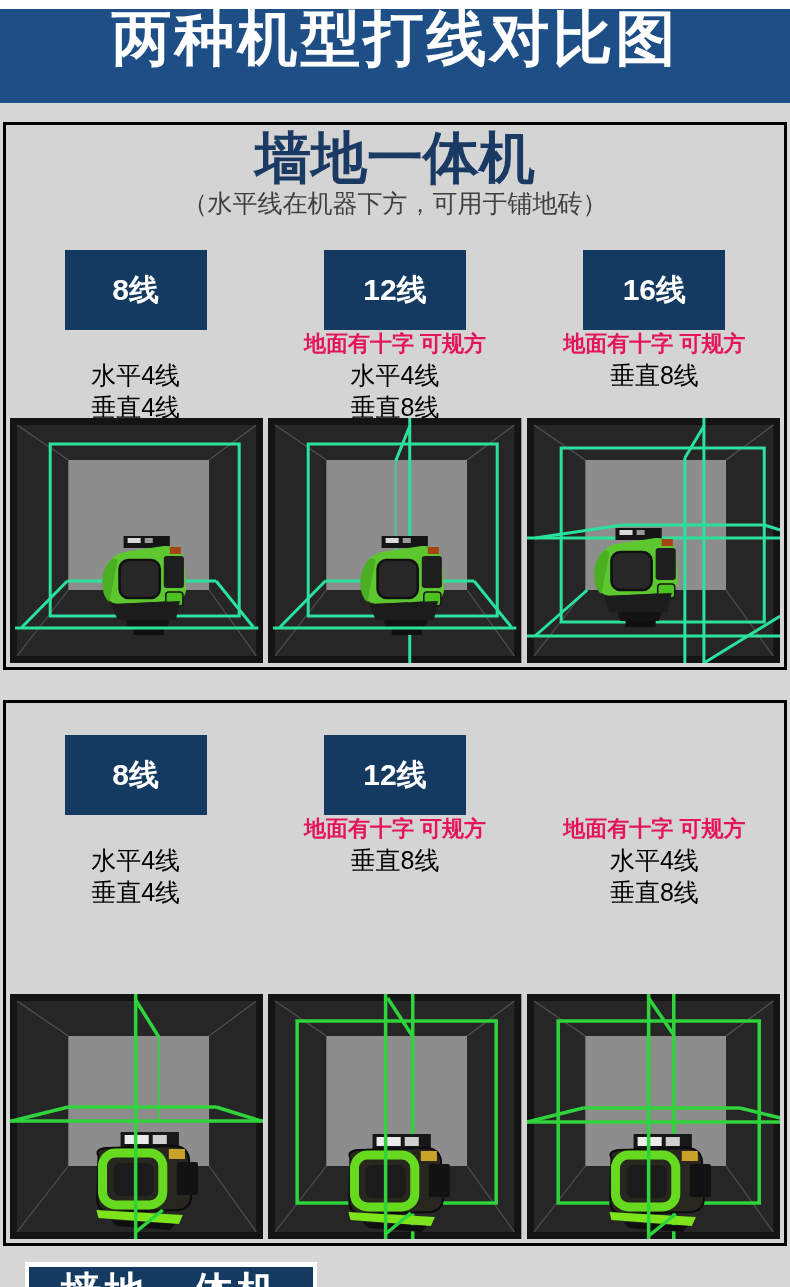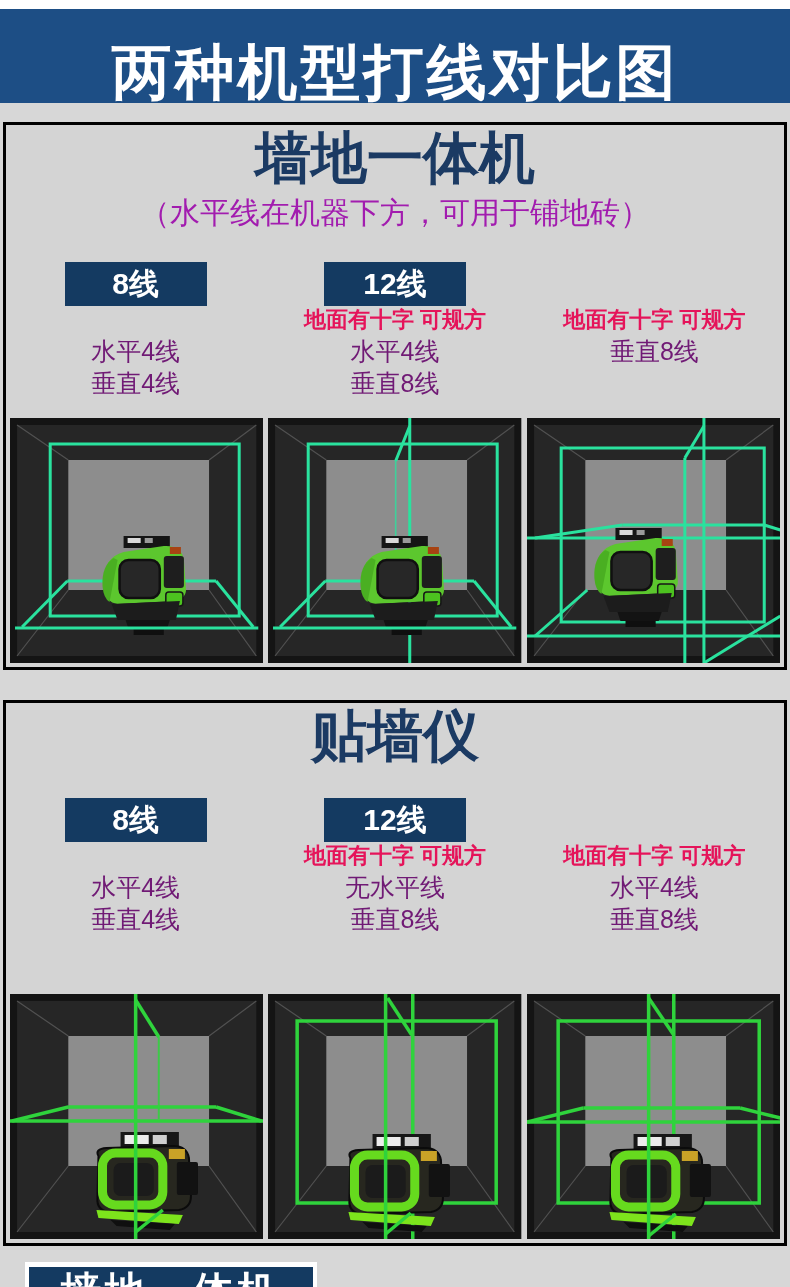--- a/index.html
+++ b/index.html
@@ -2,35 +2,35 @@
 <html><head>
 <meta charset="utf-8">
 <style>
   html,body{margin:0;padding:0;}
   body{
     width:790px;height:1287px;position:relative;overflow:hidden;
     background:#d7d7d7;font-family:"Liberation Sans",sans-serif;
   }
   .top-strip{position:absolute;top:0;left:0;width:790px;height:9px;background:#ffffff;}
   .banner{position:absolute;top:9px;left:0;width:790px;height:94px;background:#1d4e85;
-    display:flex;align-items:flex-end;justify-content:center;}
+    display:flex;align-items:flex-start;justify-content:center;}
   .banner-title{color:#ffffff;font-size:60px;font-weight:bold;letter-spacing:3px;margin:0;line-height:1;}
   .panel{position:absolute;left:3px;width:778px;border:3px solid #000000;background:#d4d4d4;box-sizing:content-box;}
   .panel-1{top:122px;height:542px;}
   .panel-2{top:700px;height:540px;}
   .sec-title{text-align:center;color:#1b3a63;font-size:56px;font-weight:bold;margin:4px 0 0 0;line-height:1.05;}
-  .sec-sub{text-align:center;color:#a21caf;font-size:30px;font-weight:500;margin:8px 0 0 0;line-height:1.15;}
+  .sec-sub{text-align:center;color:#404040;font-size:25px;font-weight:500;margin:1px 0 0 0;line-height:1.15;}
   .cols{display:grid;grid-template-columns:1fr 1fr 1fr;text-align:center;}
   .badge-row{margin-top:32px;}
   .badge{display:inline-block;background:#143a61;color:#ffffff;font-size:30px;font-weight:bold;
-    padding:7px 12px;min-width:118px;line-height:1;}
+    padding:25px 12px;min-width:118px;line-height:1;}
   .note-row{margin-top:1px;height:26px;}
   .note{color:#e5145a;font-size:22px;font-weight:bold;line-height:26px;}
   .spec-row{margin-top:2px;}
-  .spec{color:#701a75;font-size:25px;line-height:32px;font-weight:500;}
+  .spec{color:#000000;font-size:25px;line-height:32px;font-weight:500;}
   .scenes{position:absolute;left:4px;right:4px;bottom:4px;display:flex;gap:5px;}
   .scene{flex:1;height:245px;}
   .scene svg{width:100%;height:245px;display:block;}
   .bottom-badge{position:absolute;top:1262px;left:25px;width:292px;height:64px;background:#ffffff;
     padding:5px 4px 4px 4px;box-sizing:border-box;}
   .bottom-badge-inner{width:100%;height:100%;background:#143a61;display:flex;align-items:flex-start;justify-content:center;}
   .bottom-badge-text{color:#ffffff;font-size:40px;font-weight:bold;line-height:1.2;letter-spacing:4px;}
 </style>
 </head>
 <body>
@@ -83,20 +83,21 @@
   <h1 class="banner-title">两种机型打线对比图</h1>
 </div>
 
 <div class="panel panel-1">
   <h2 class="sec-title">墙地一体机</h2>
   <div class="sec-sub">（水平线在机器下方，可用于铺地砖）</div>
 
   <div class="cols badge-row">
     <div><span class="badge">8线</span></div>
     <div><span class="badge">12线</span></div>
+    <div><span class="badge">16线</span></div>
   </div>
 
   <div class="cols note-row">
     <div class="note"></div>
     <div class="note">地面有十字 可规方</div>
     <div class="note">地面有十字 可规方</div>
   </div>
 
   <div class="cols spec-row">
     <div>
@@ -158,40 +159,38 @@
           <line x1="0" y1="218" x2="252" y2="218"></line>
           <line x1="176" y1="245" x2="252" y2="198"></line>
         </g>
         <use href="#machine-a" transform="translate(60,110)"></use>
       </svg>
     </div>
   </div>
 </div>
 
 <div class="panel panel-2">
-  <h2 class="sec-title">贴墙仪</h2>
 
   <div class="cols badge-row">
     <div><span class="badge">8线</span></div>
     <div><span class="badge">12线</span></div>
   </div>
 
   <div class="cols note-row">
     <div class="note"></div>
     <div class="note">地面有十字 可规方</div>
     <div class="note">地面有十字 可规方</div>
   </div>
 
   <div class="cols spec-row">
     <div>
       <div class="spec">水平4线</div>
       <div class="spec">垂直4线</div>
     </div>
     <div>
-      <div class="spec">无水平线</div>
       <div class="spec">垂直8线</div>
     </div>
     <div>
       <div class="spec">水平4线</div>
       <div class="spec">垂直8线</div>
     </div>
   </div>
 
   <div class="scenes">
     <div class="scene">

